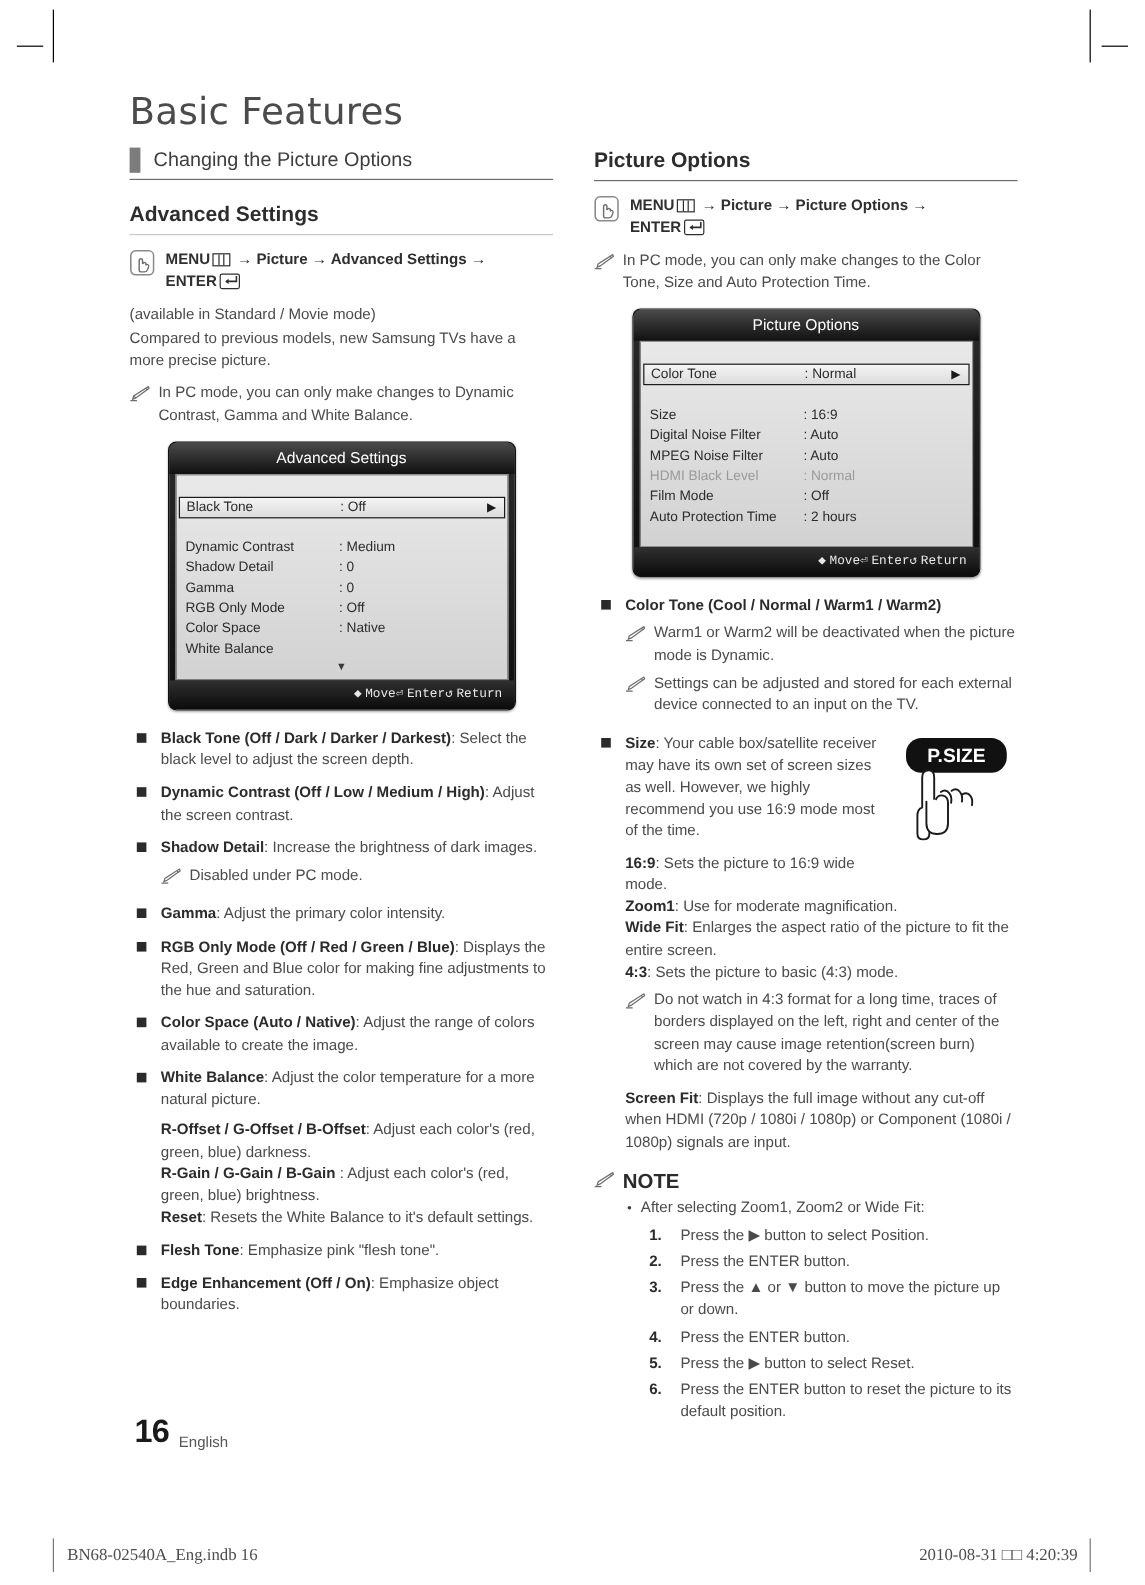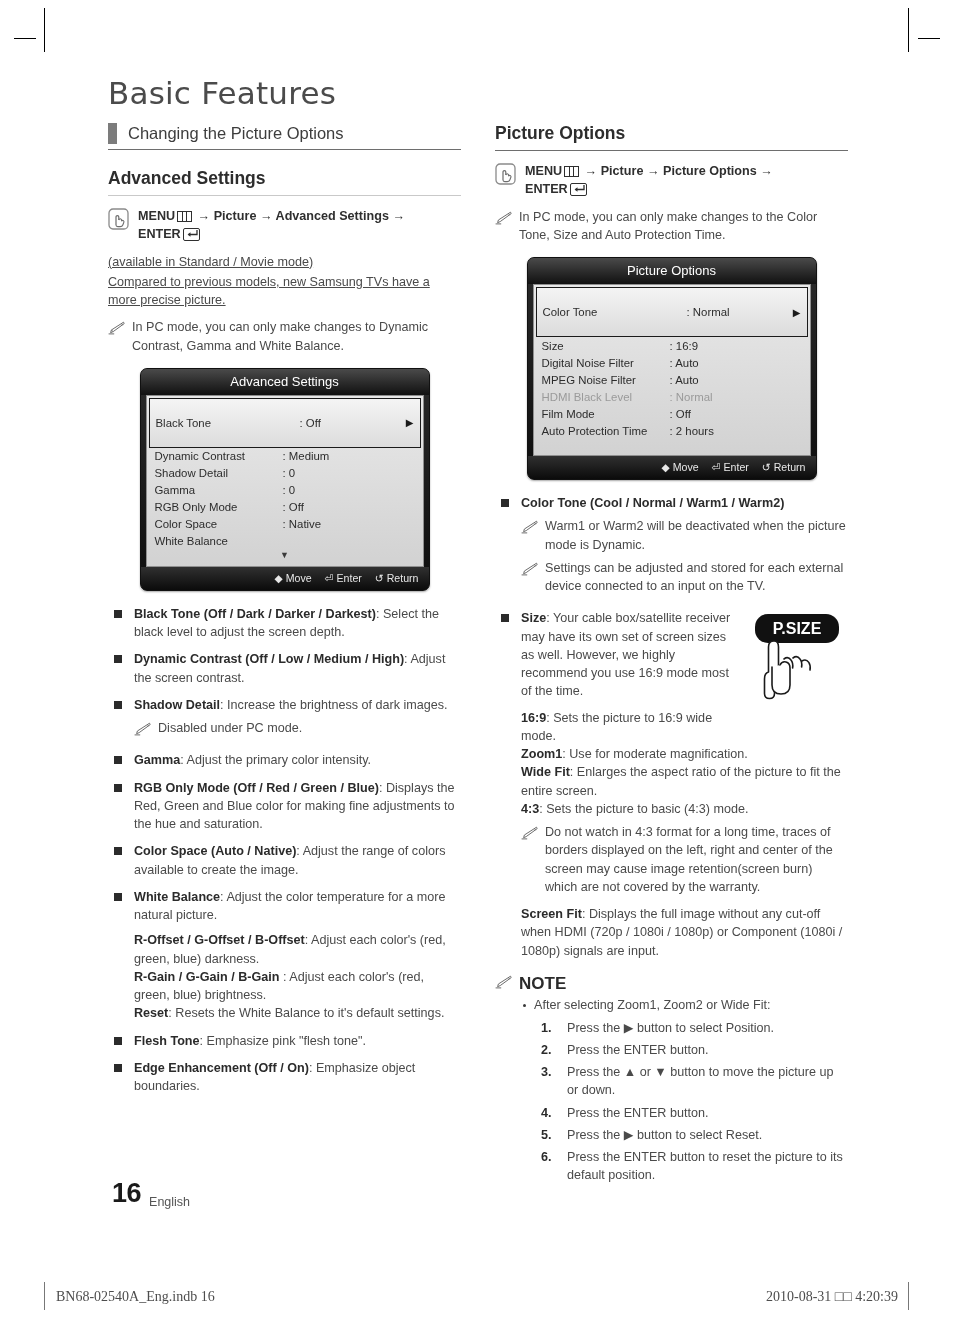--- a/index.html
+++ b/index.html
@@ -86,21 +86,21 @@
     width: 17px; height: 13px; border: 1.7px solid #2f2f2f; border-radius: 2px;
     position: relative; margin-left: 2px;
   }
   .glyph-enter svg { position: absolute; left: 1px; top: 0px; }
 
   
   .note { display: flex; align-items: flex-start; margin: 9px 0; }
   .pencil { flex: 0 0 auto; width: 17px; height: 14px; margin-right: 7px; margin-top: 3px; }
   .note-body { font-size: 12.6px; line-height: 1.45; color: #4a4a4a; flex: 1; }
 
-  .para { font-size: 12.6px; line-height: 1.45; color: #4a4a4a; margin: 0 0 2px 0; text-decoration: underline; }
+  .para { font-size: 12.6px; line-height: 1.45; color: #4a4a4a; margin: 0 0 2px 0; }
   b, .b { font-weight: bold; color: #2b2b2b; }
 
   
   .osd {
     width: 290px; margin: 13px auto 14px auto;
     border-radius: 7px; overflow: hidden;
     background: linear-gradient(#2b2b2b, #0d0d0d);
     box-shadow: 0 1px 2px rgba(0,0,0,.35);
     border: 1px solid #111;
   }
@@ -117,34 +117,34 @@
     padding: 2px 0 4px 0;
   }
   .osd-row {
     display: flex; align-items: center;
     font-size: 11.4px; color: #2c2c2c;
     padding: 2.5px 8px; position: relative;
   }
   .osd-row.sel {
     background: linear-gradient(#f4f4f4, #dcdcdc);
     border: 1.4px solid #1a1a1a;
-    margin: 0 2px;
-    padding: 18px 6px;
-    gap: 16px;
+    margin: 16px 2px;
+    padding: 2.0px 6px;
   }
   .osd-row.dim { color: #9a9a9a; }
   .osd-label { width: 128px; flex: 0 0 auto; }
   .osd-value { flex: 1; }
   .osd-arrow { font-size: 10px; color: #1a1a1a; }
   .osd-caret { text-align: center; font-size: 9px; color: #3a3a3a; padding: 0 0 2px 0; }
   .osd-foot {
-    display: flex; justify-content: flex-end; align-items: center; gap: 13px;
+    display: flex; justify-content: flex-end; align-items: center; 
     color: #e8e8e8; font-size: 10.6px;
     padding: 5px 10px 6px 0;
     background: linear-gradient(#303030, #0b0b0b);
+    font-family: Liberation Mono, monospace;
   }
   .osd-foot span.k { margin-right: 3px; }
 
   
   .blist { margin: 0; padding: 0; list-style: none; }
   .bitem { display: flex; align-items: flex-start; margin-bottom: 9px; }
   .bsq {
     flex: 0 0 auto; width: 8px; height: 8px; background: #2b2b2b;
     margin: 5px 12px 0 6px;
   }

